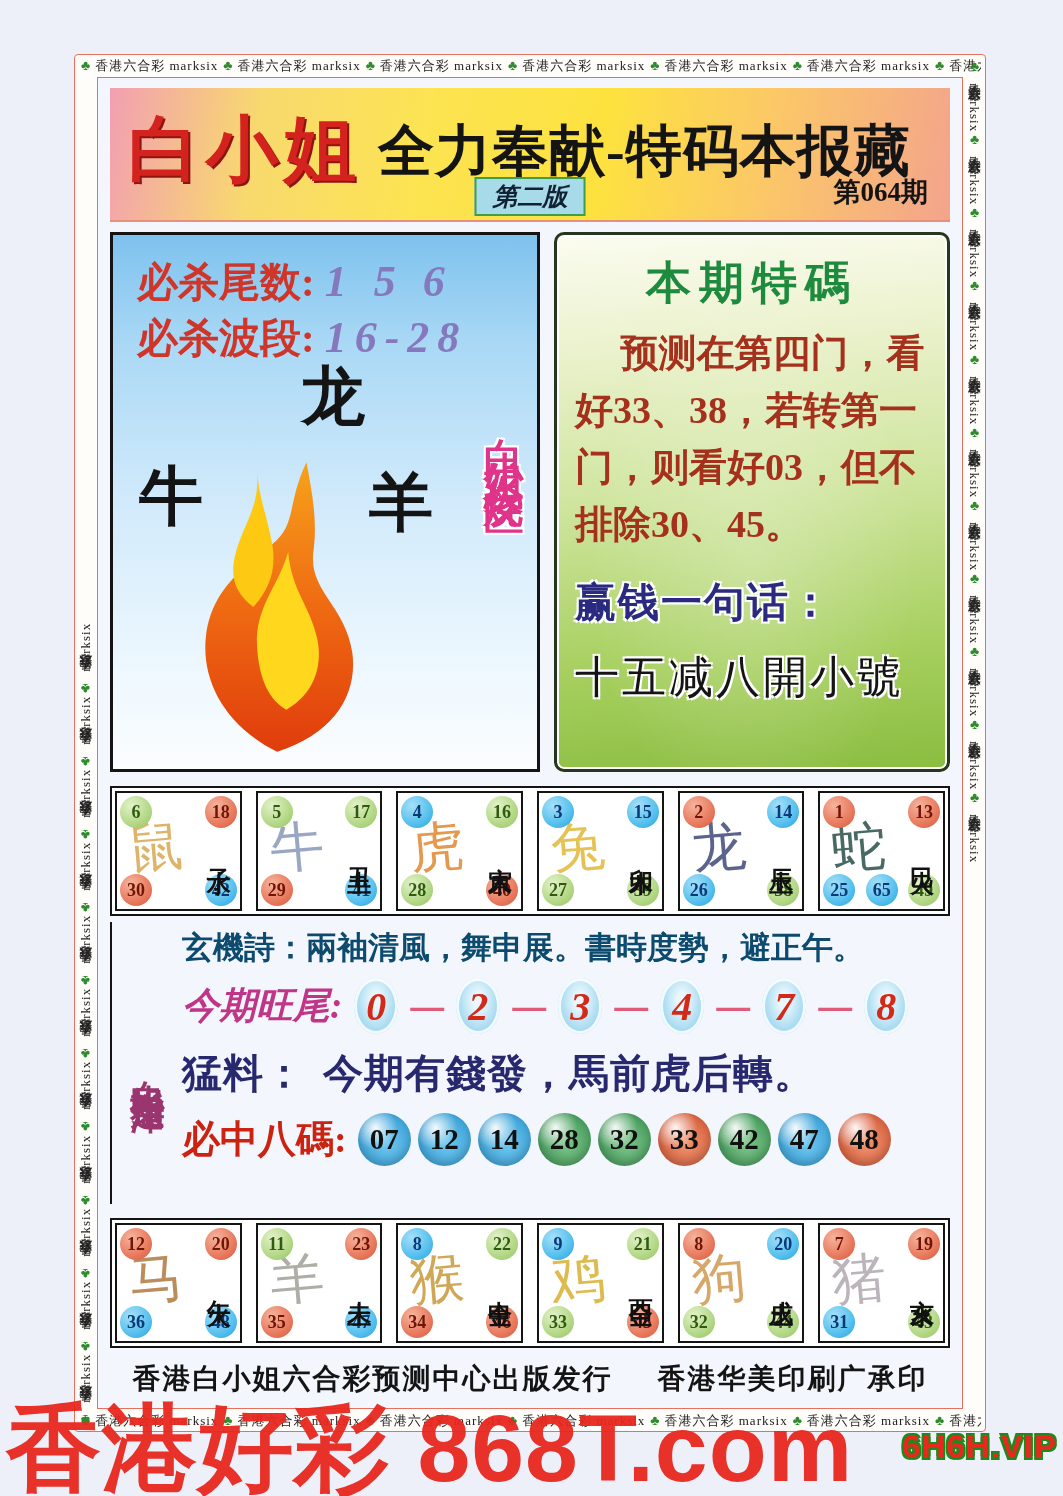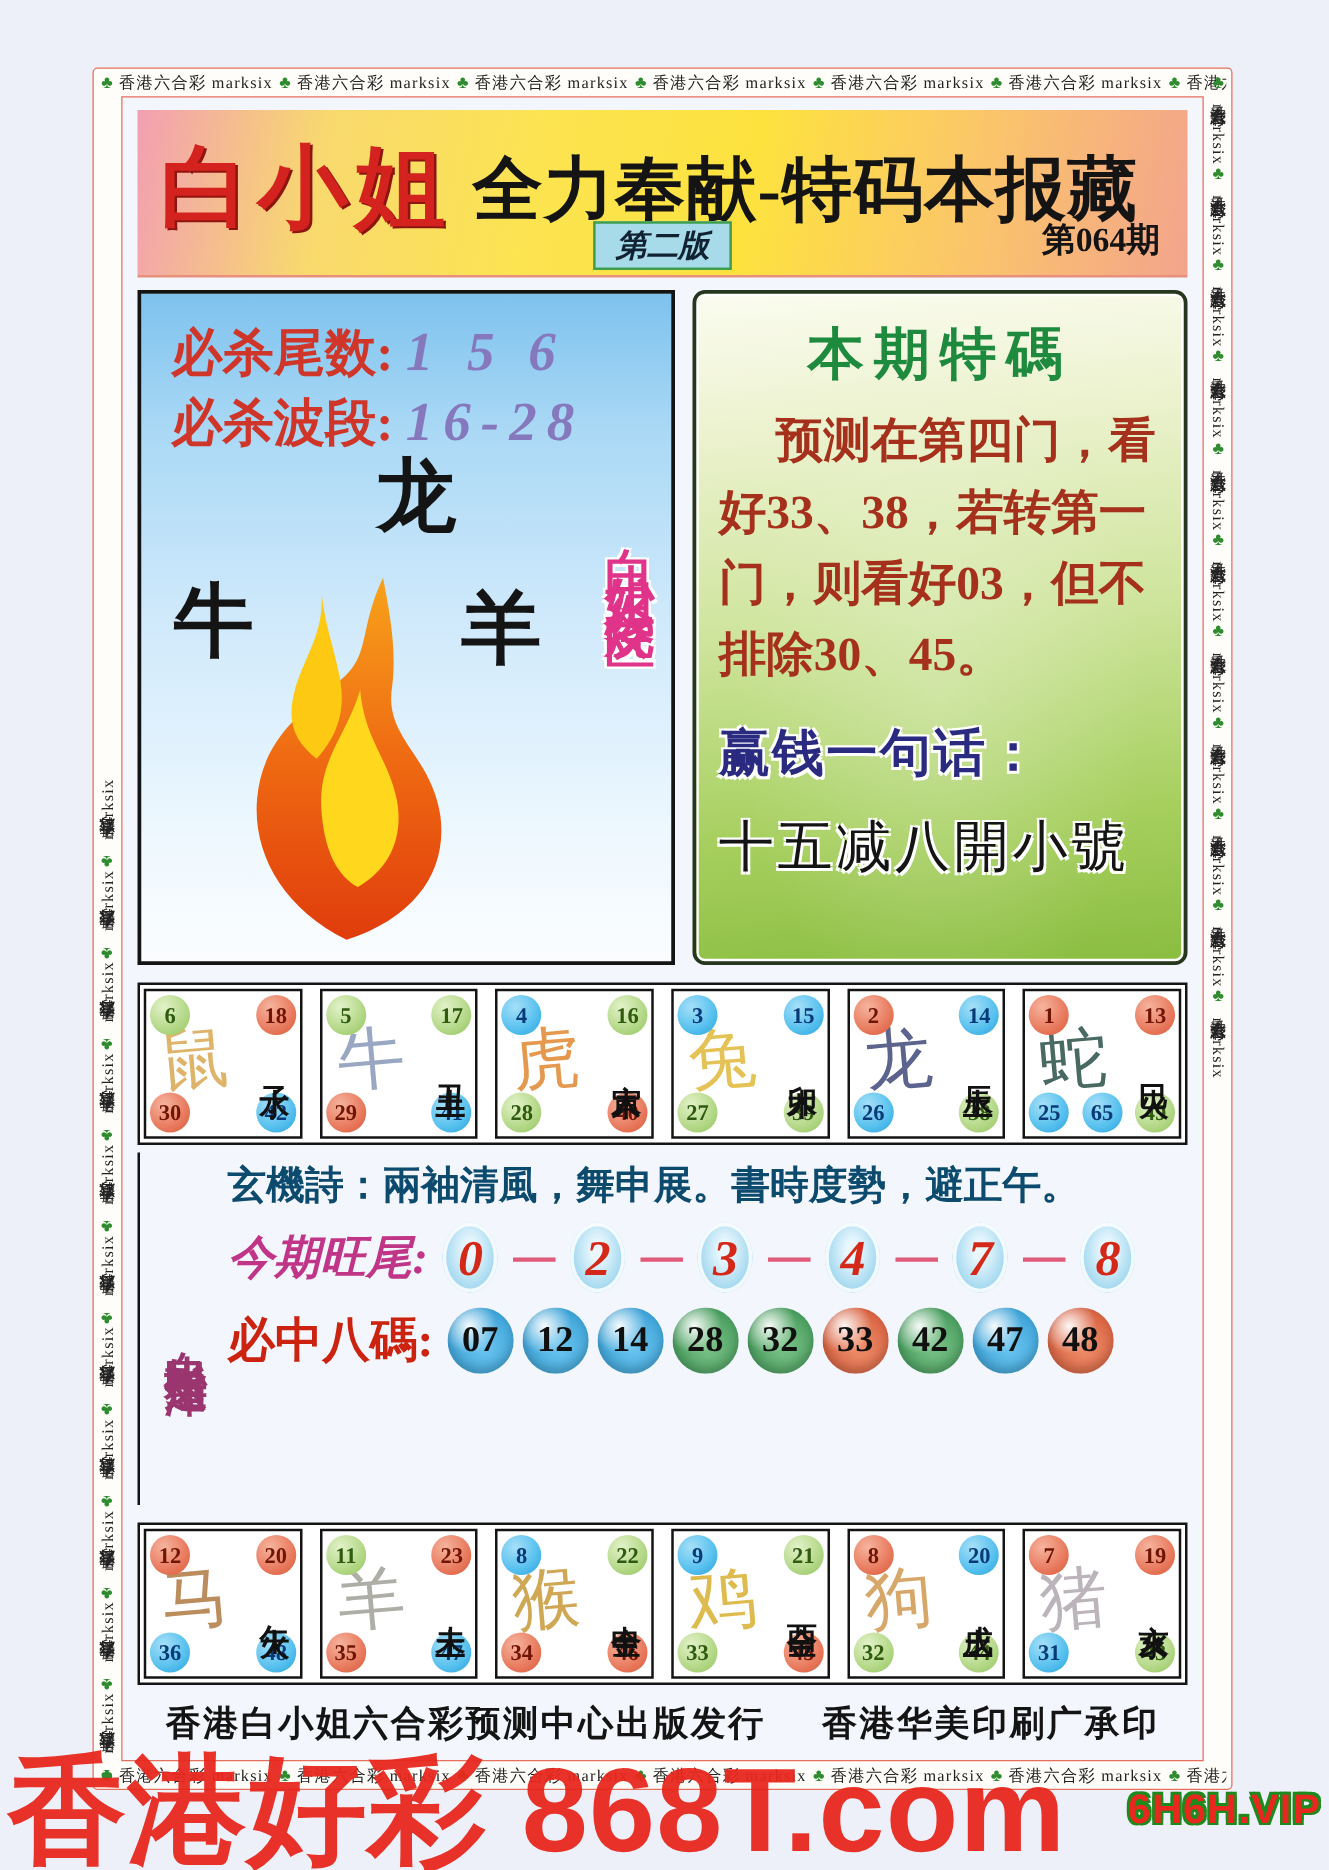--- a/index.html
+++ b/index.html
@@ -278,20 +278,23 @@
               <span class="dash">—</span>
               <span class="tail">3</span>
               <span class="dash">—</span>
               <span class="tail">4</span>
               <span class="dash">—</span>
               <span class="tail">7</span>
               <span class="dash">—</span>
               <span class="tail">8</span>
             </span>
         </div>
+        <div class="hot">
+          <span class="hot-label">猛料：</span><span>今期有錢發，馬前虎后轉。</span>
+        </div>
         <div class="eight">
           <span class="eight-label">必中八碼:</span>
         <span class="ball b">07</span>
             <span class="ball b">12</span>
             <span class="ball b">14</span>
             <span class="ball g">28</span>
             <span class="ball g">32</span>
             <span class="ball r">33</span>
             <span class="ball g">42</span>
             <span class="ball b">47</span>

